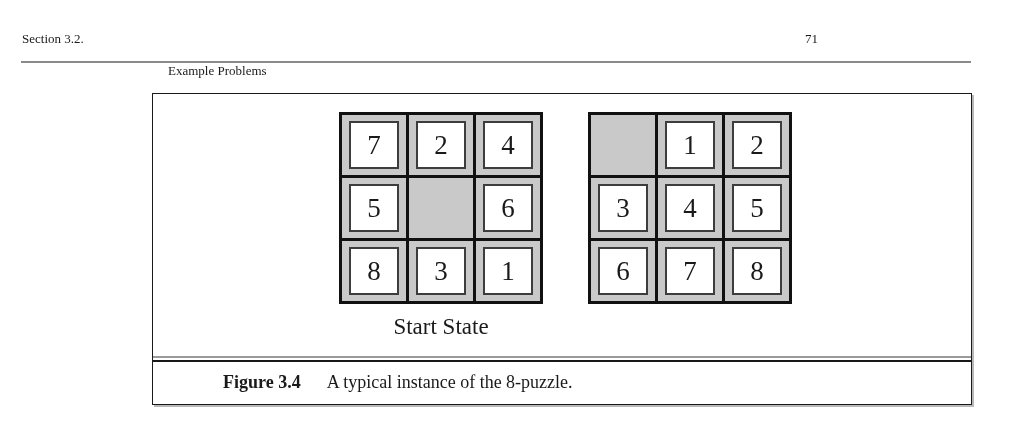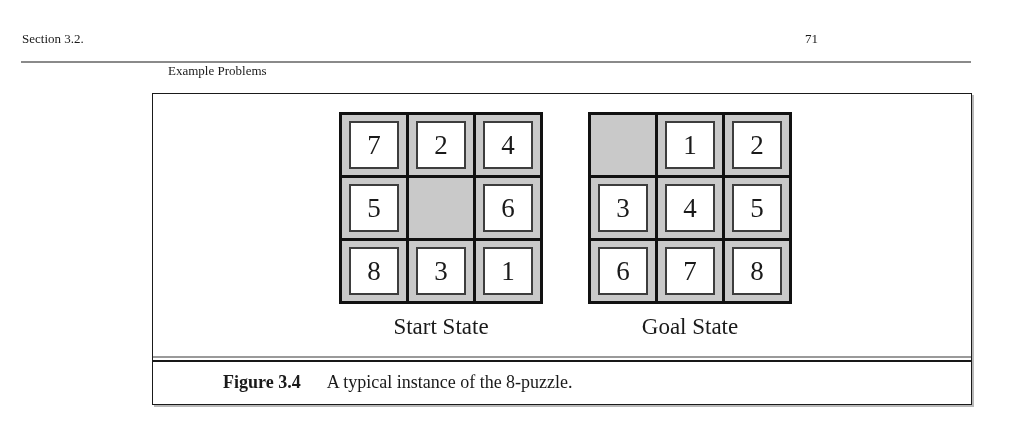--- a/index.html
+++ b/index.html
@@ -162,19 +162,18 @@
       </div>
       <div class="cell">
         <div class="tile">7</div>
       </div>
       <div class="cell">
         <div class="tile">8</div>
       </div>
     </div>
 
   <div class="board-label label-start">Start State</div>
-  <div class="board-label label-goal">Goal State</div>
 
   <div class="caption-divider"></div>
   <div class="caption">
     <span class="caption-label">Figure 3.4</span><span class="caption-text">A typical instance of the 8-puzzle.</span>
   </div>
 </div>
 
 </body></html>

